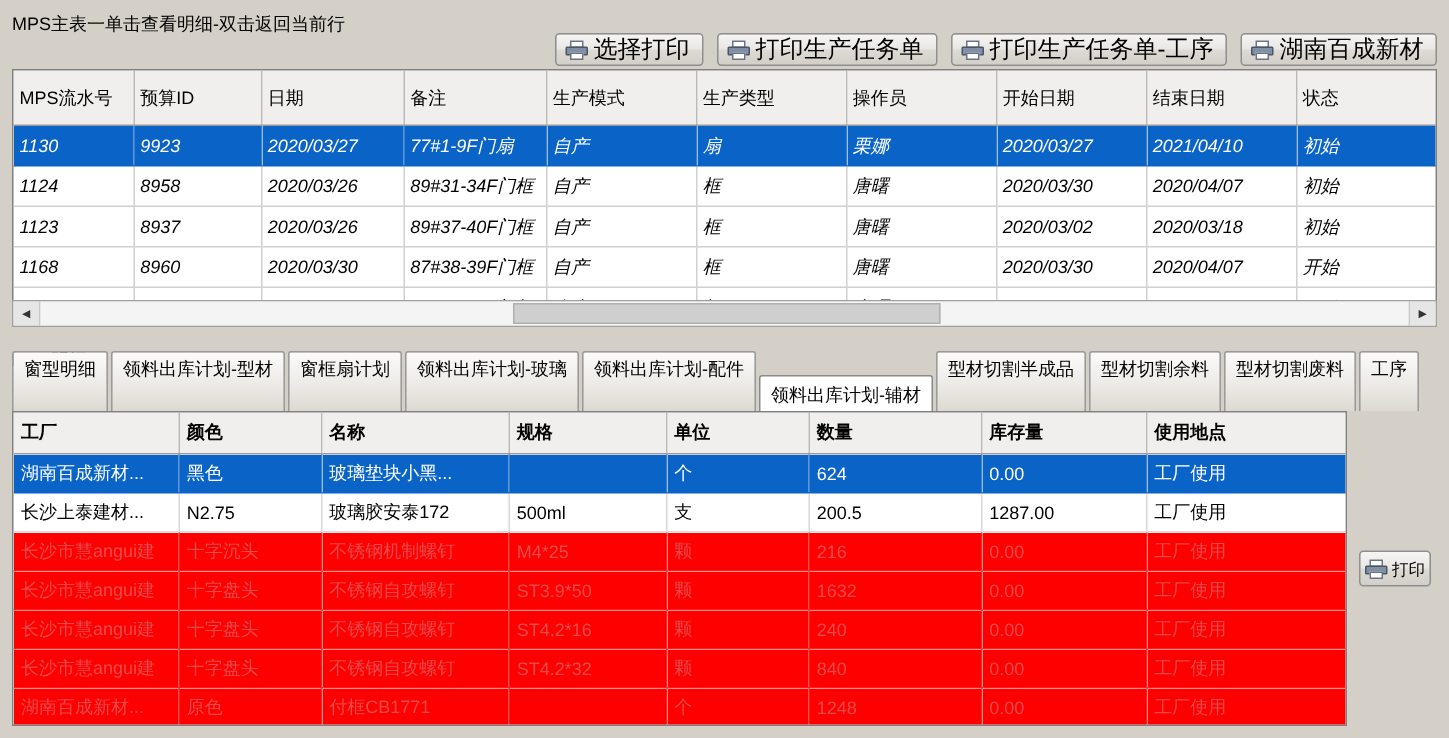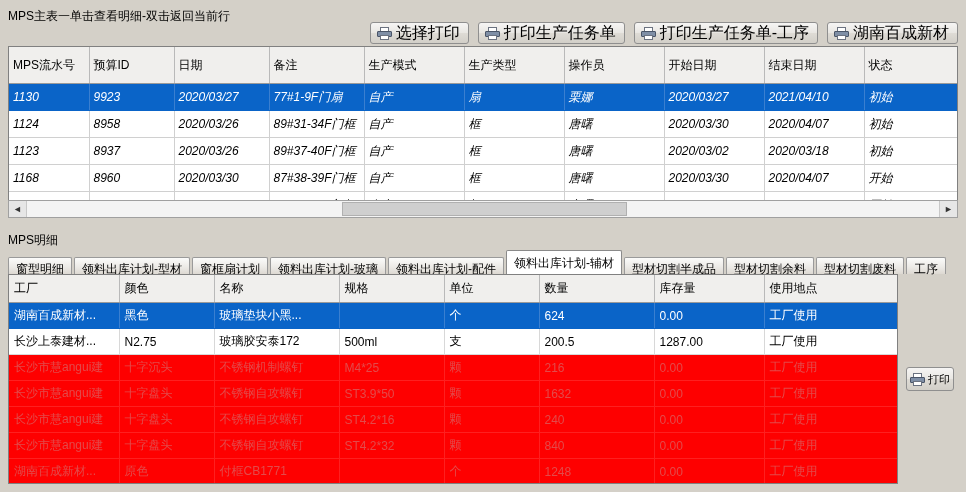--- a/index.html
+++ b/index.html
@@ -190,21 +190,21 @@
     position: absolute;
     left: 8px;
     top: 250px;
     width: 950px;
     height: 24px;
     display: flex;
     align-items: flex-end;
     gap: 0;
   }
   .tab {
-    height: 17px;
+    height: 40px;
     line-height: 22px;
     padding: 0 7px;
     border: 1px solid #9a9a9a;
     border-bottom: none;
     background: linear-gradient(to bottom, #fbfbfa 0%, #ebe9e5 60%, #ddd9d2 100%);
     font-size: 12px;
     white-space: nowrap;
     margin-right: 2px;
     border-radius: 2px 2px 0 0;
     box-sizing: border-box;
@@ -233,21 +233,21 @@
   table.dgrid {
     border-collapse: collapse;
     width: 100%;
     table-layout: fixed;
     font-size: 12px;
   }
   table.dgrid th {
     background: #f0efed;
     border-right: 1px solid #b9b9b9;
     border-bottom: 1px solid #9a9a9a;
-    font-weight: normal;
+    font-weight: bold;
     text-align: left;
     padding: 3px 5px;
     height: 21px;
     white-space: nowrap;
     overflow: hidden;
   }
   table.dgrid td {
     border-right: 1px solid #d8d8d8;
     border-bottom: 1px solid #d8d8d8;
     padding: 2px 5px;

